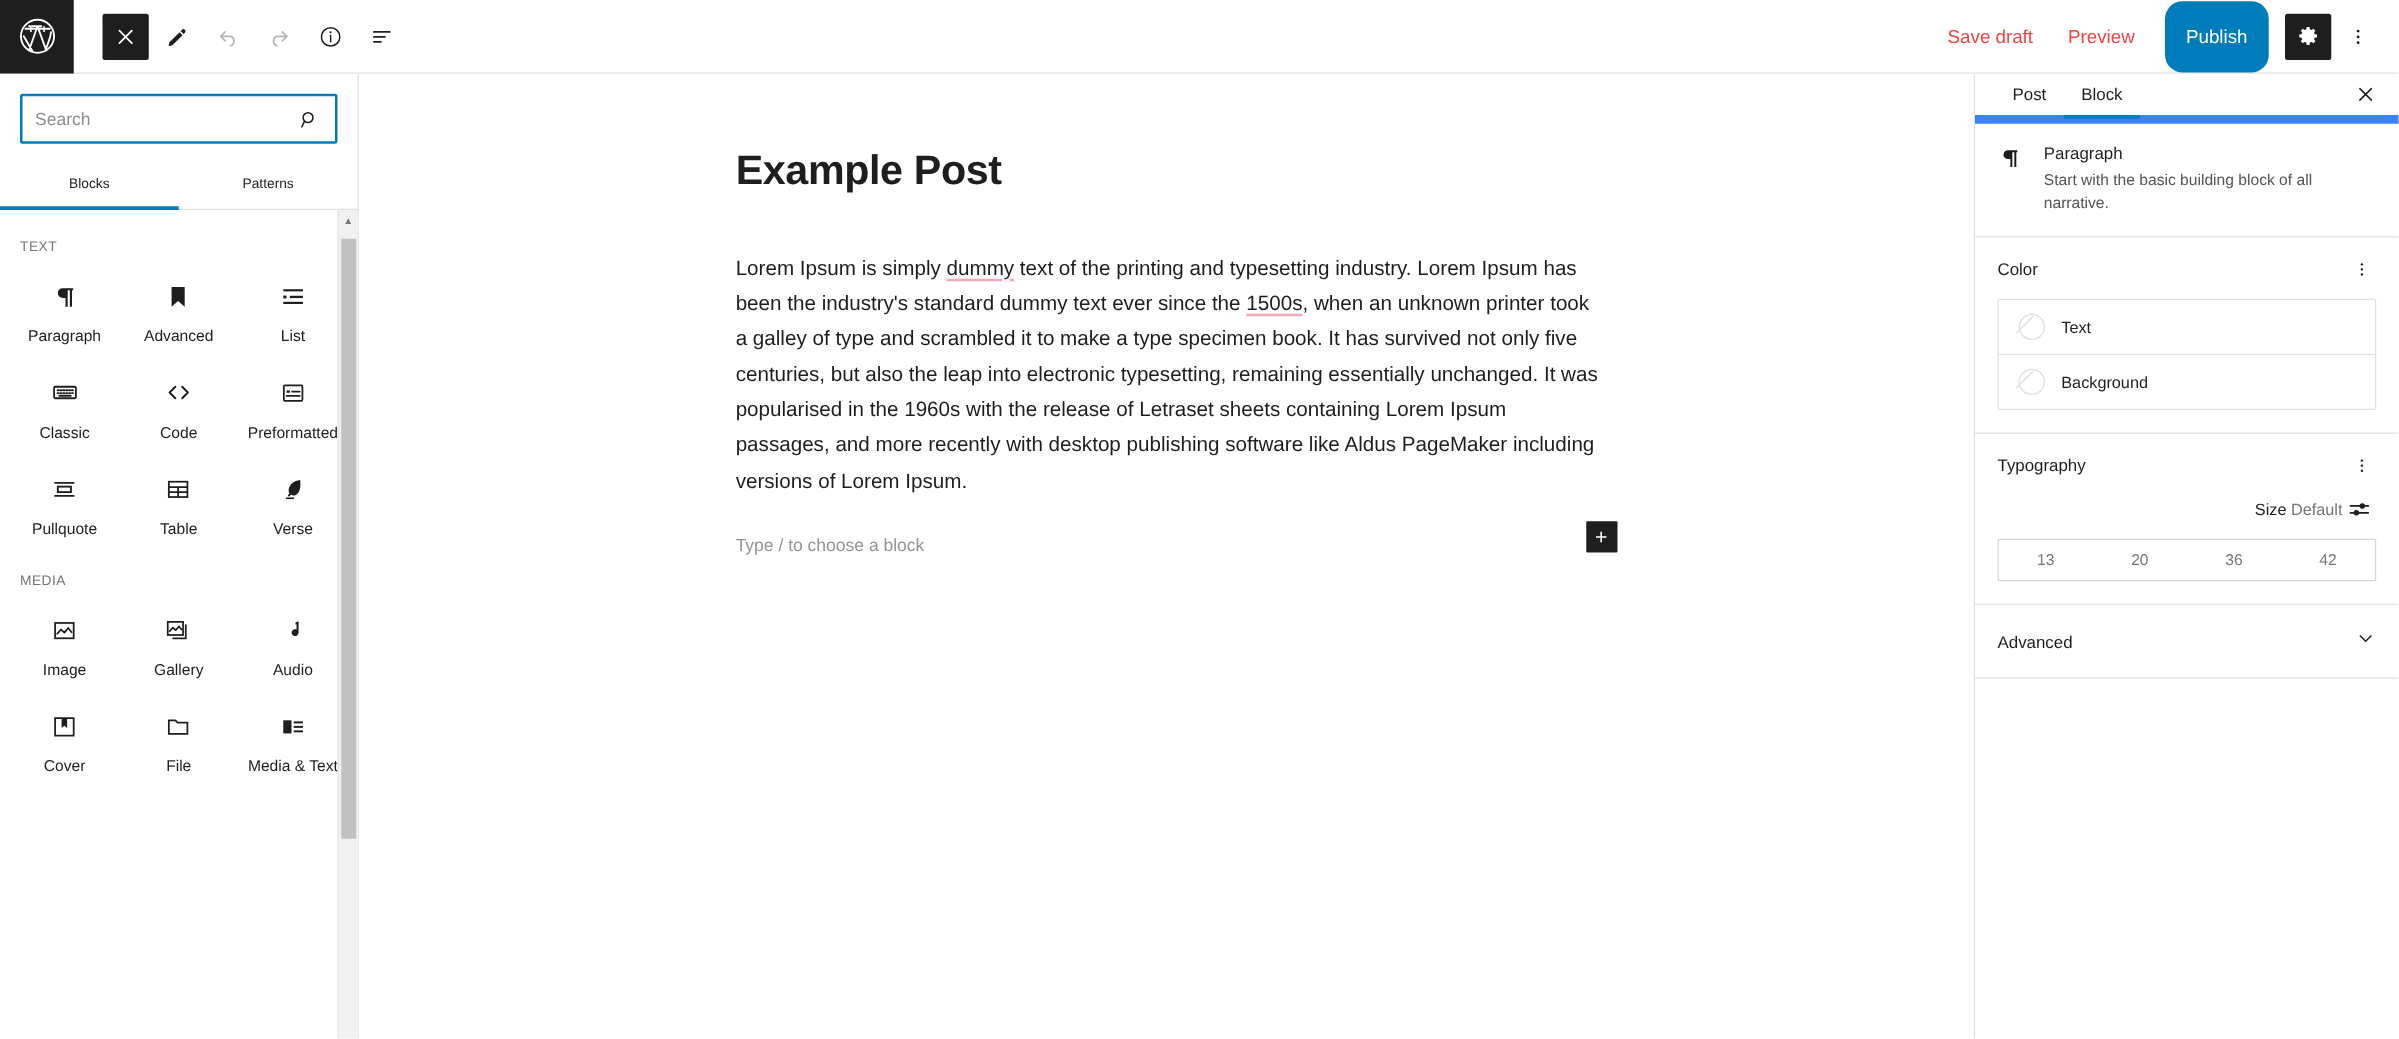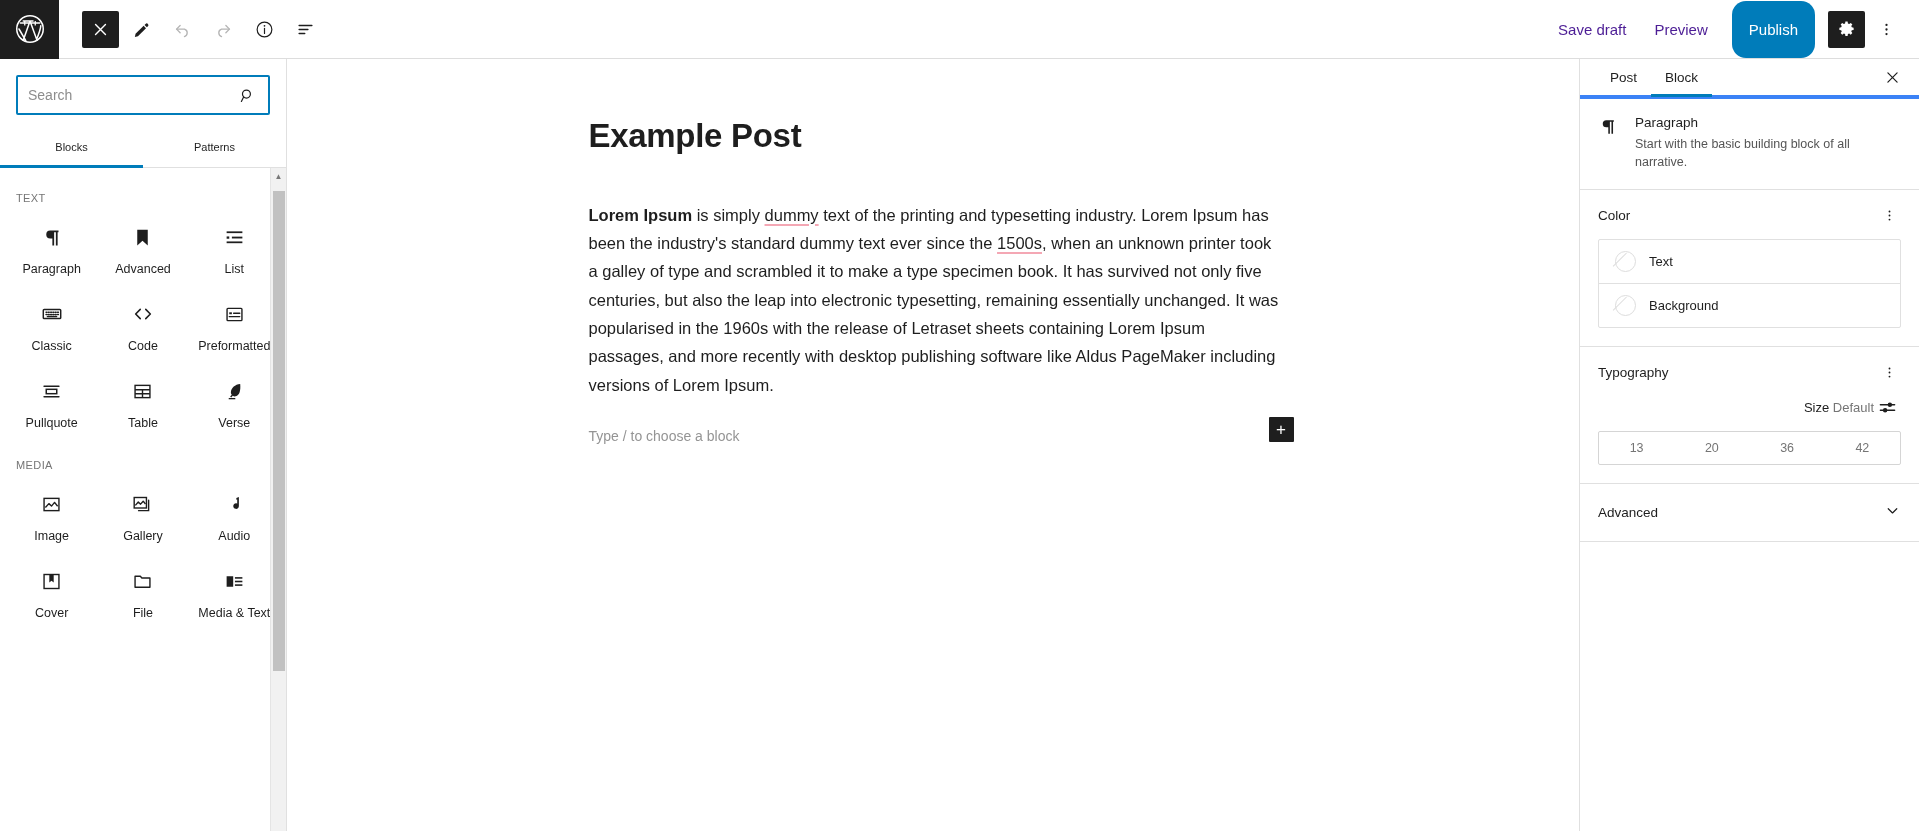--- a/index.html
+++ b/index.html
@@ -30,21 +30,21 @@
     display: flex; align-items: center; justify-content: center;
     cursor: pointer; border-radius: 2px; color: #1e1e1e;
   }
   .hbtn.dark { background: #1e1e1e; color: #fff; }
   .hbtn.disabled { color: #b5b5b5; cursor: default; }
   .header-right {
     margin-left: auto; display: flex; align-items: center;
     gap: 0; padding-right: 14px;
   }
   .link-btn {
-    background: transparent; border: none; color: #4c1d95;
+    background: transparent; border: none; color: #ef4444;
     font-size: 15px; font-family: "Liberation Sans", sans-serif;
     padding: 8px 14px; cursor: pointer; white-space: nowrap;
   }
   .publish-btn {
     background: #007cba; color: #fff; border: none; border-radius: 14px;
     font-size: 15px; font-family: "Liberation Sans", sans-serif;
     padding: 20px 17px; margin-left: 10px; cursor: pointer;
   }
   .gear-btn {
     width: 37px; height: 37px; background: #1e1e1e; color: #fff;
@@ -130,21 +130,21 @@
   }
   .doc { max-width: 690px; margin: 0 auto; padding-top: 57px; }
   .post-title {
     font-size: 33px; font-weight: 700; color: #1e1e1e;
     letter-spacing: -.3px; line-height: 1.2;
   }
   .post-para {
     margin-top: 45px; font-size: 16.5px; line-height: 1.72;
     color: #1e1e1e;
   }
-  .post-para b { font-weight: 700; }
+  .post-para b { font-weight: 400; }
   .spell {
     text-decoration: underline;
     text-decoration-color: #f4a7b4;
     text-decoration-thickness: 2px;
     text-underline-offset: 3px;
   }
   .empty-block {
     margin-top: 22px; position: relative; height: 30px;
     display: flex; align-items: center;
   }
@@ -158,21 +158,21 @@
   }
 
   
   .inspector {
     position: absolute; top: 59px; right: 0; width: 340px; height: 772px;
     background: #fff; border-left: 1px solid #e0e0e0;
     display: flex; flex-direction: column;
   }
   .insp-tabs {
     display: flex; align-items: center; height: 40px;
-    border-bottom: 4px solid #3b82f6; padding-left: 16px;
+    border-bottom: 7px solid #3b82f6; padding-left: 16px;
   }
   .insp-tab {
     background: transparent; border: none; cursor: pointer;
     font-size: 13.5px; color: #1e1e1e; padding: 11px 14px 9px 14px;
     font-family: "Liberation Sans", sans-serif;
     border-bottom: 3px solid transparent; margin-bottom: -1px;
   }
   .insp-tab.active { border-bottom-color: #007cba; }
   .insp-close {
     margin-left: auto; margin-right: 10px;

